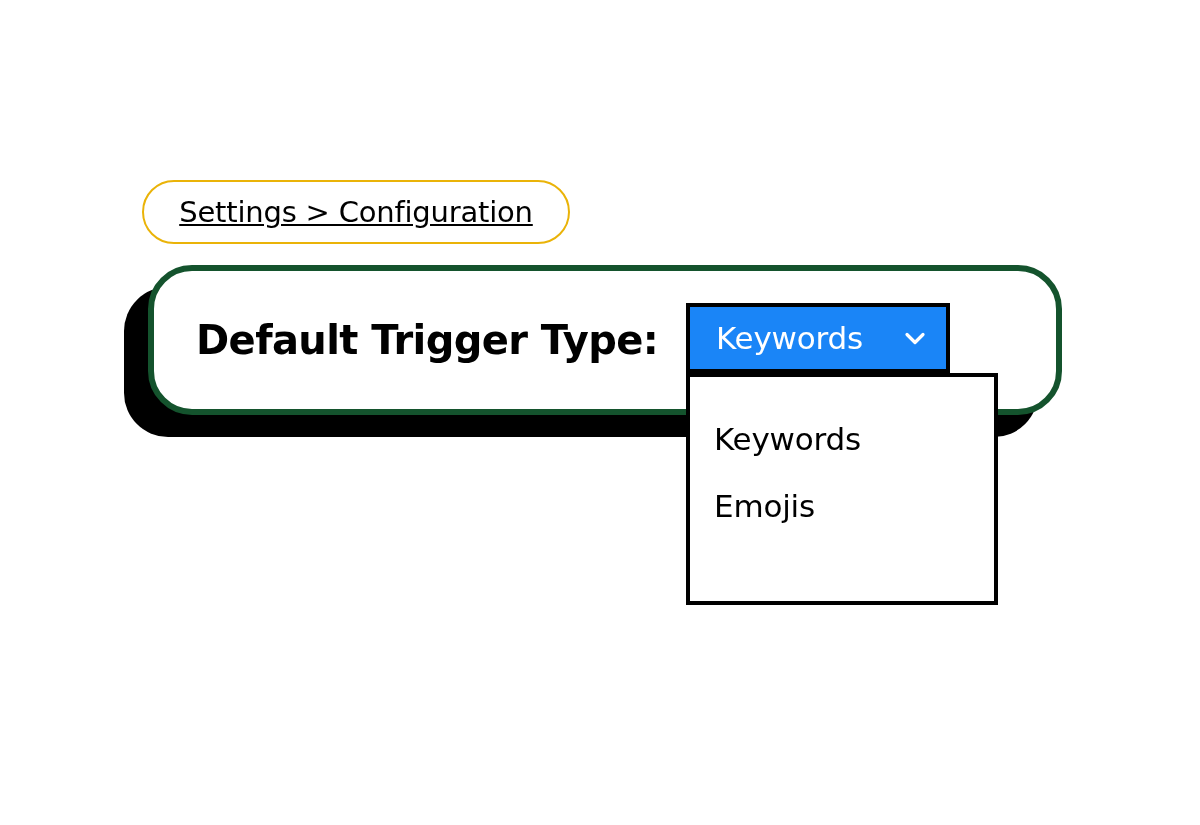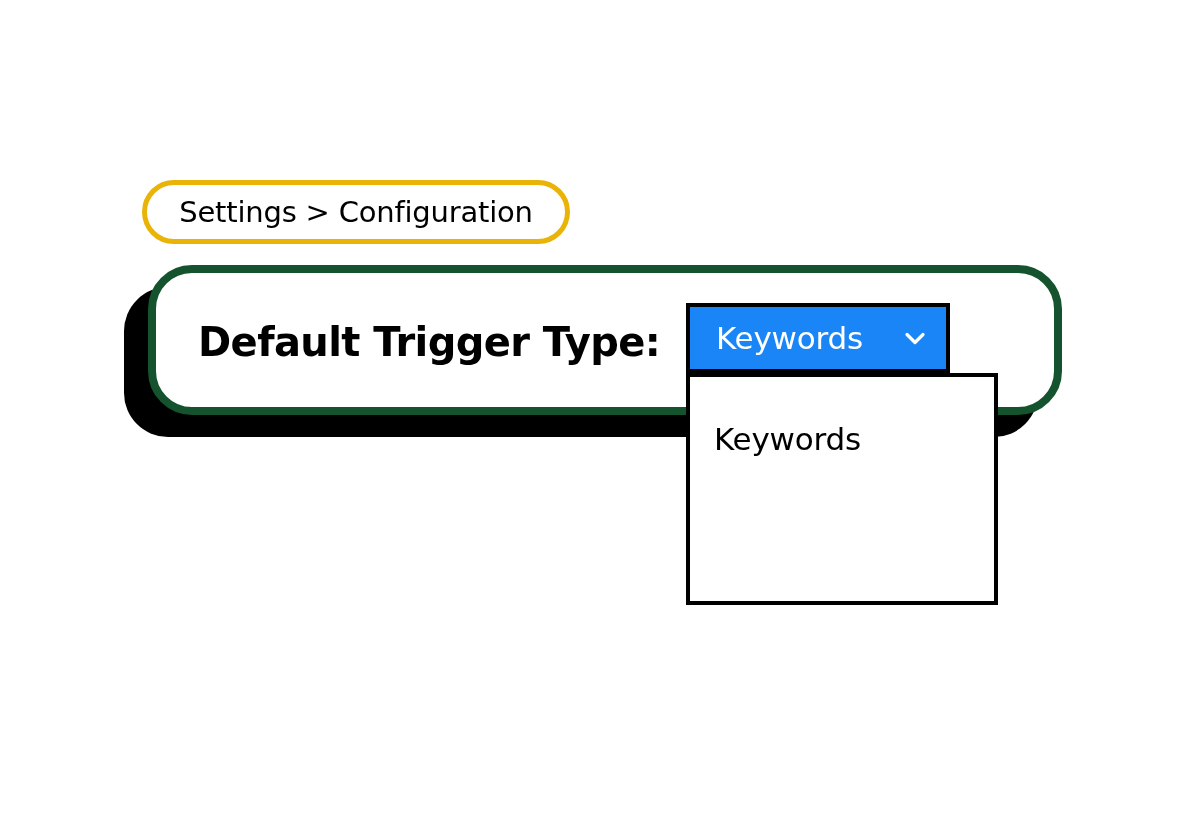--- a/index.html
+++ b/index.html
@@ -22,26 +22,27 @@
   }
 
   
   .breadcrumb {
     position: absolute;
     left: 142px;
     top: 180px;
     width: 428px;
     height: 64px;
     box-sizing: border-box;
-    border: 5px solid #eab308;
+    border: 2px solid #eab308;
     border-radius: 34px;
     background: #ffffff;
     display: flex;
     align-items: center;
     justify-content: center;
+    text-decoration: underline;
   }
   .breadcrumb-text {
     font-size: 29px;
     font-weight: 500;
     letter-spacing: -0.2px;
     color: #000000;
     white-space: nowrap;
   }
 
   
@@ -54,21 +55,21 @@
     background: #000000;
     border-radius: 44px;
   }
   .card {
     position: absolute;
     left: 148px;
     top: 265px;
     width: 914px;
     height: 150px;
     box-sizing: border-box;
-    border: 8px solid #14532d;
+    border: 6px solid #14532d;
     border-radius: 44px;
     background: #ffffff;
   }
   .card-label {
     position: absolute;
     left: 42px;
     top: 0;
     height: 138px;
     display: flex;
     align-items: center;
@@ -155,15 +156,16 @@
     <span class="select-value">Keywords</span>
     <span class="chevron">
       <svg viewBox="0 0 26 26" width="26" height="26" aria-hidden="true">
         <path d="M5 9.5 L13 17.5 L21 9.5" fill="none" stroke="#ffffff" stroke-width="3.2" stroke-linecap="round" stroke-linejoin="round"></path>
       </svg>
     </span>
   </div>
 
   <div class="dropdown">
     <div class="dropdown-item">Keywords</div>
+    <div class="dropdown-item">Emojis</div>
   </div>
 
 </div>
 
 </body></html>

